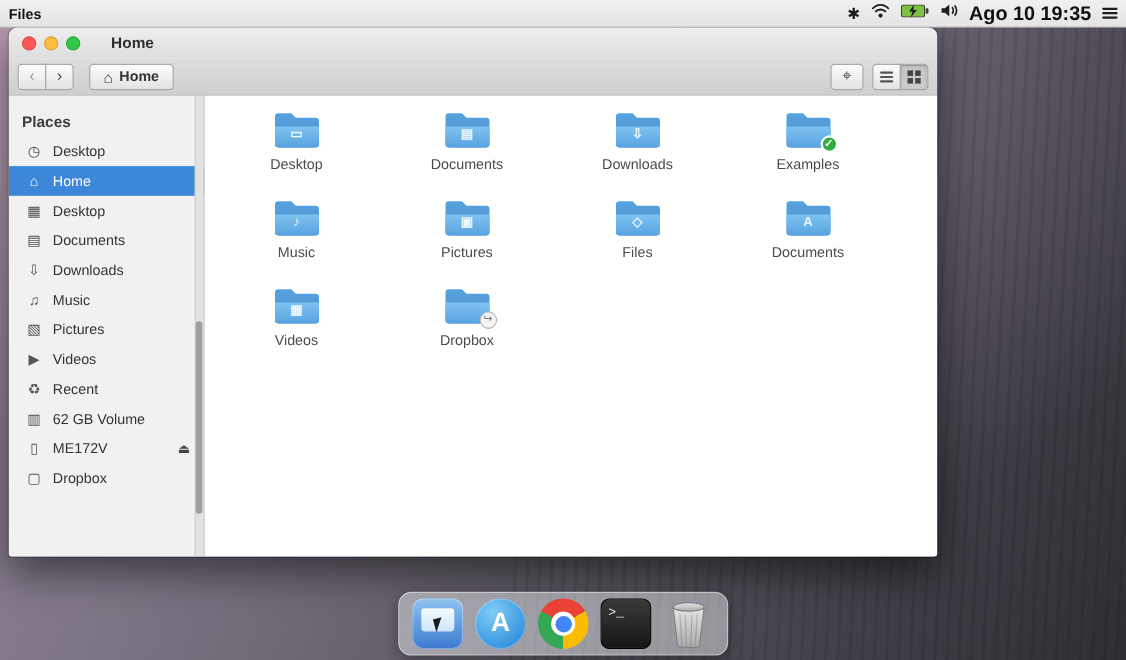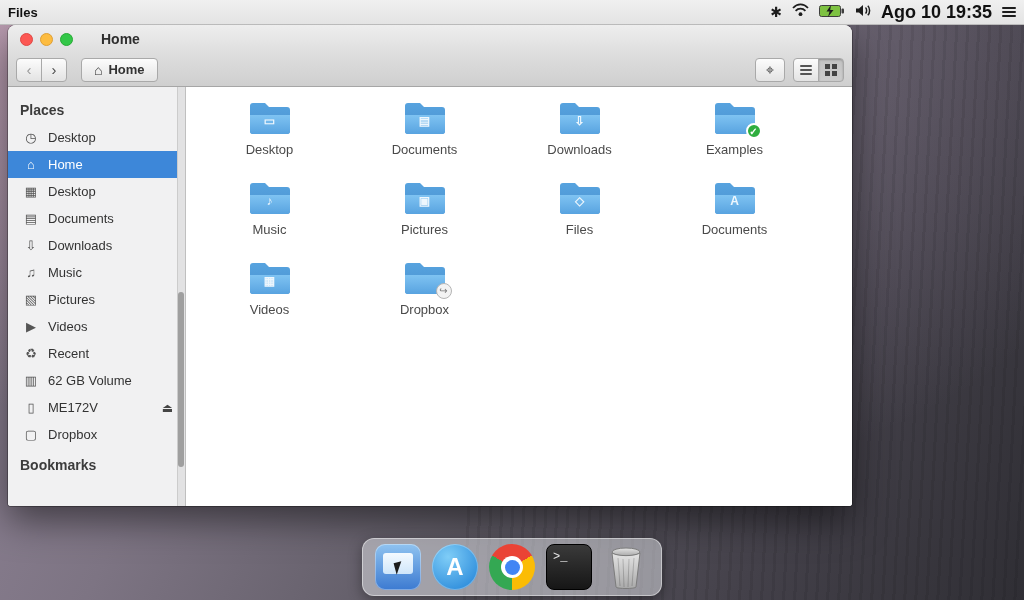--- a/index.html
+++ b/index.html
@@ -280,21 +280,20 @@
           </div>
           <div class="sb-item">
             <span class="sb-ico">▯</span>
             <span>ME172V</span>
             <span class="sb-eject">⏏</span>
           </div>
           <div class="sb-item">
             <span class="sb-ico">▢</span>
             <span>Dropbox</span>
           </div>
-          <div class="sb-title">Bookmarks</div>
         </div>
       <div class="sb-scroll">
         <div class="sb-thumb"></div>
       </div>
     </div>
     <div class="content">
       <div class="folder-grid" id="folder-grid">
           <div class="folder-item">
             <div class="folder-ico"><svg width="46" height="38" viewBox="0 0 46 38">
   <path d="M3 7 a3 3 0 0 1 3 -3 h12 l4 4 h18 a3 3 0 0 1 3 3 v21 a3 3 0 0 1 -3 3 H6 a3 3 0 0 1 -3 -3 Z" fill="url(#fgBody)"></path>

